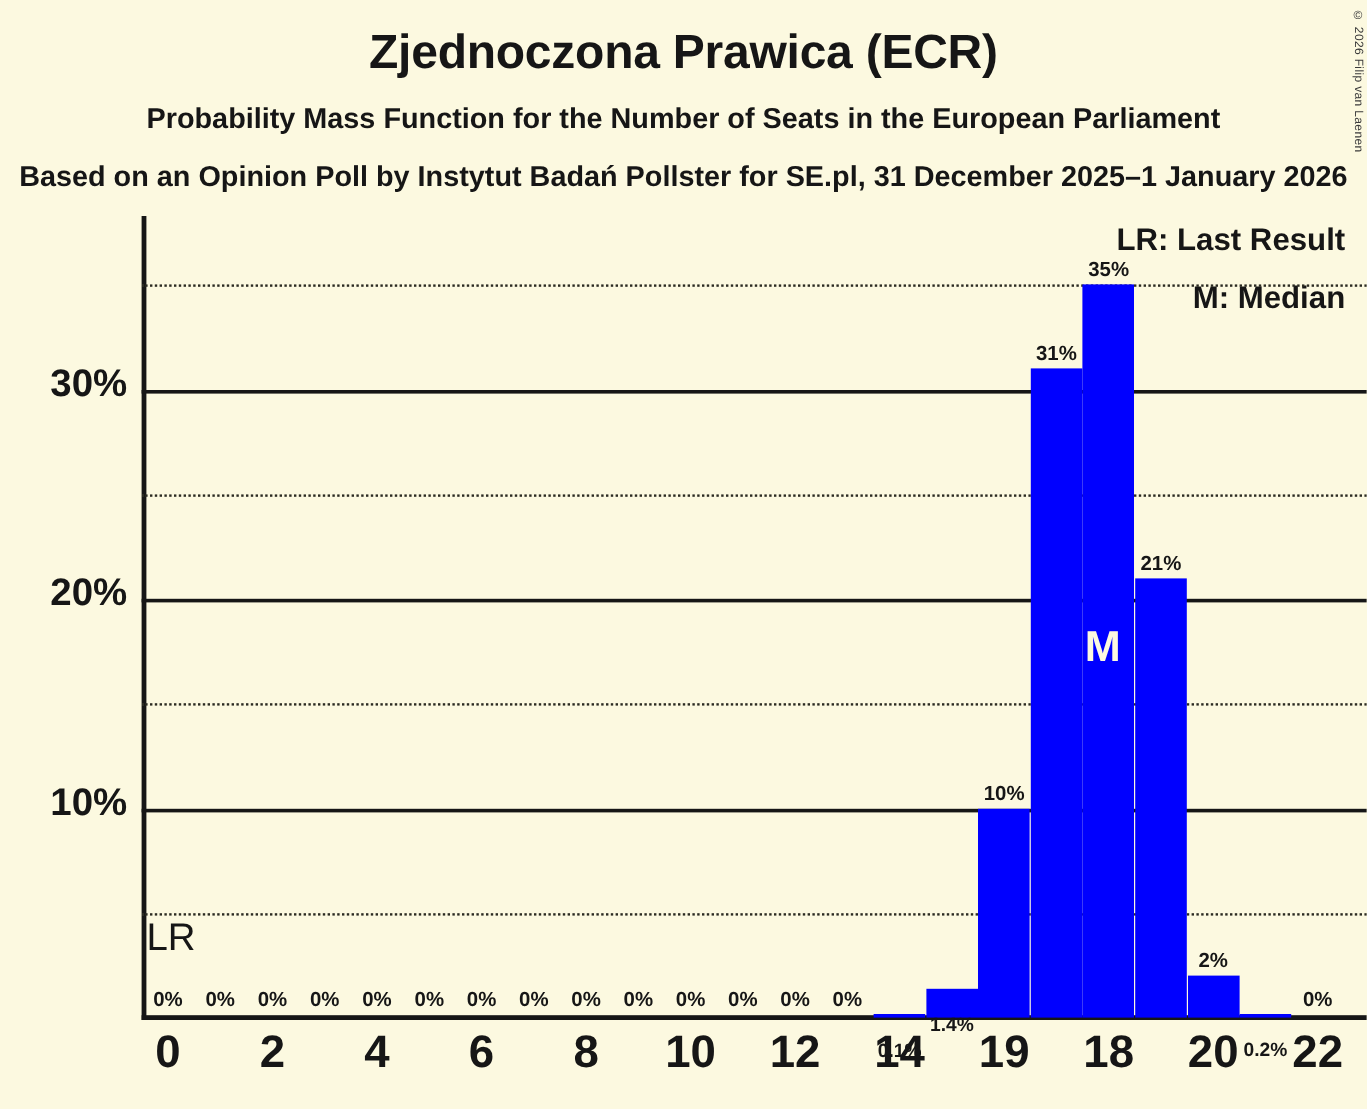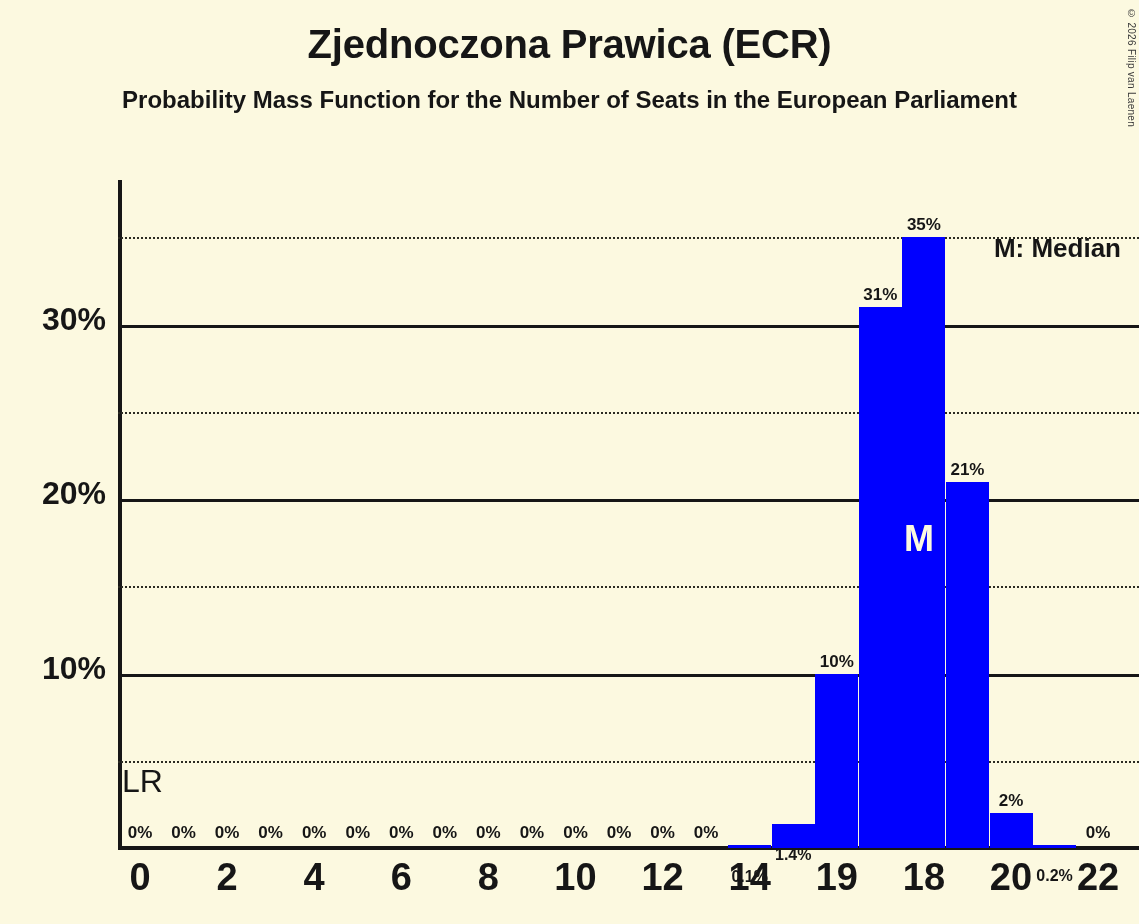--- a/index.html
+++ b/index.html
@@ -173,22 +173,24 @@
     white-space: nowrap;
   }
 </style>
 </head>
 <body>
 
 <div id="root">
 
   <div class="title">Zjednoczona Prawica (ECR)</div>
   <div class="subtitle">Probability Mass Function for the Number of Seats in the European Parliament</div>
+  <div class="subtitle2">Based on an Opinion Poll by Instytut Badań Pollster for SE.pl, 31 December 2025–1 January 2026</div>
   <div class="copyright">© 2026 Filip van Laenen</div>
 
+  <div class="legend-lr">LR: Last Result</div>
   <div class="legend-m">M: Median</div>
 
   <div id="plot">
     <div class="axis-y"></div>
     <div class="axis-x"></div>
     <div id="gridlines">
         <div class="grid" style="top: 580.75px;"></div>
         <div class="grid" style="top: 406.25px;"></div>
         <div class="grid" style="top: 231.75px;"></div>
         <div class="grid" style="top: 57.25px;"></div>

